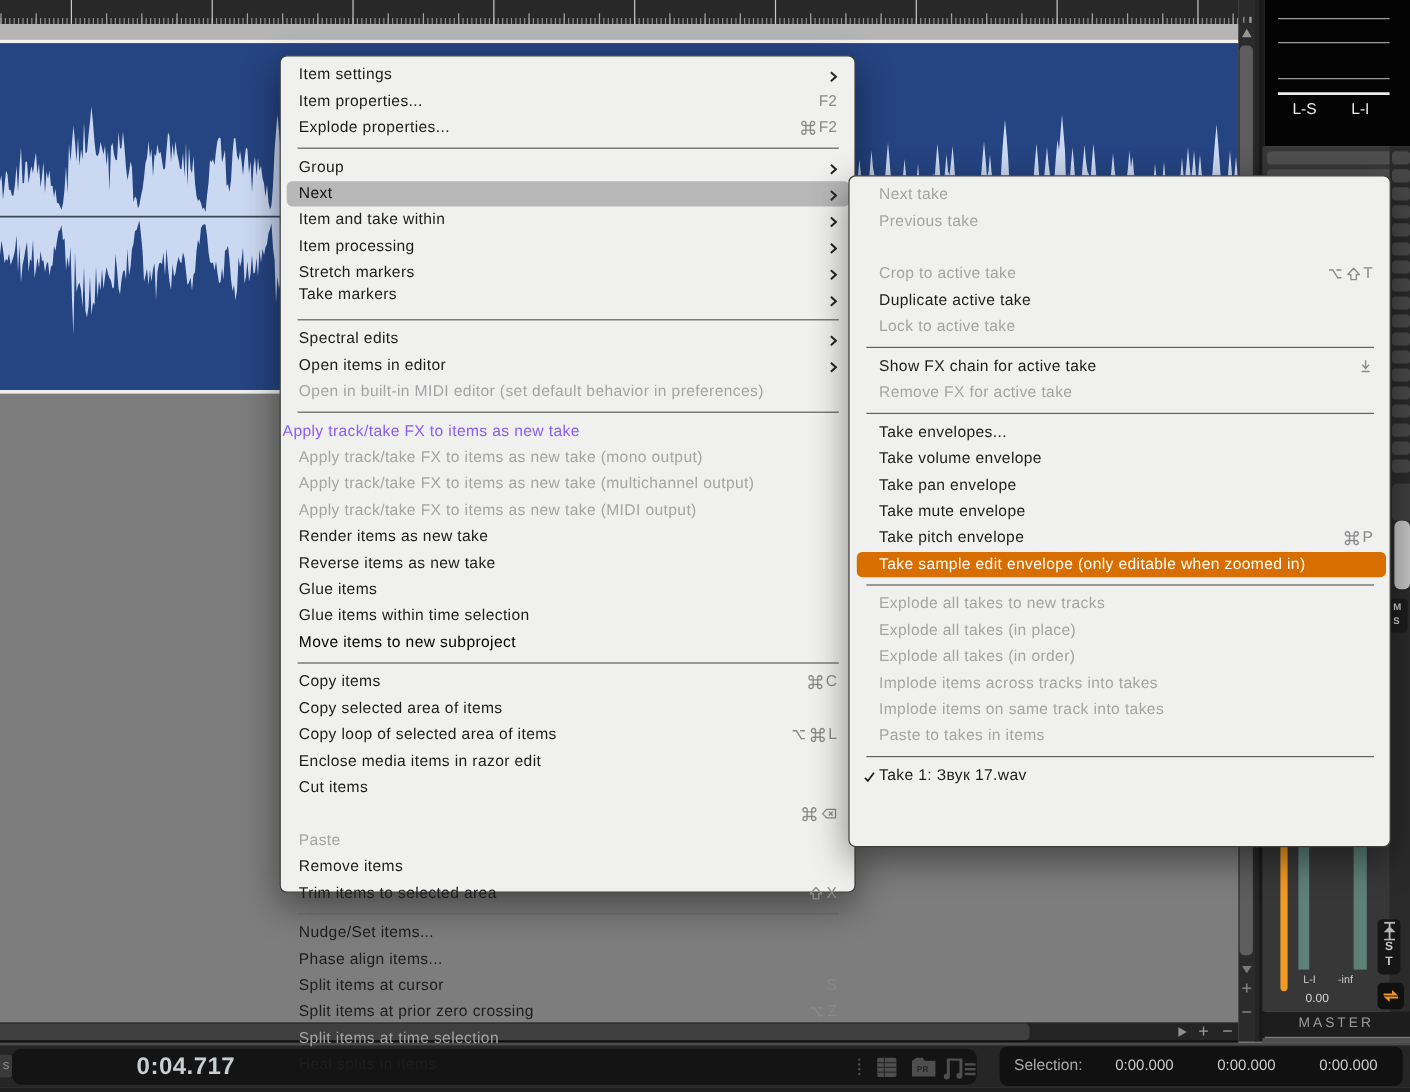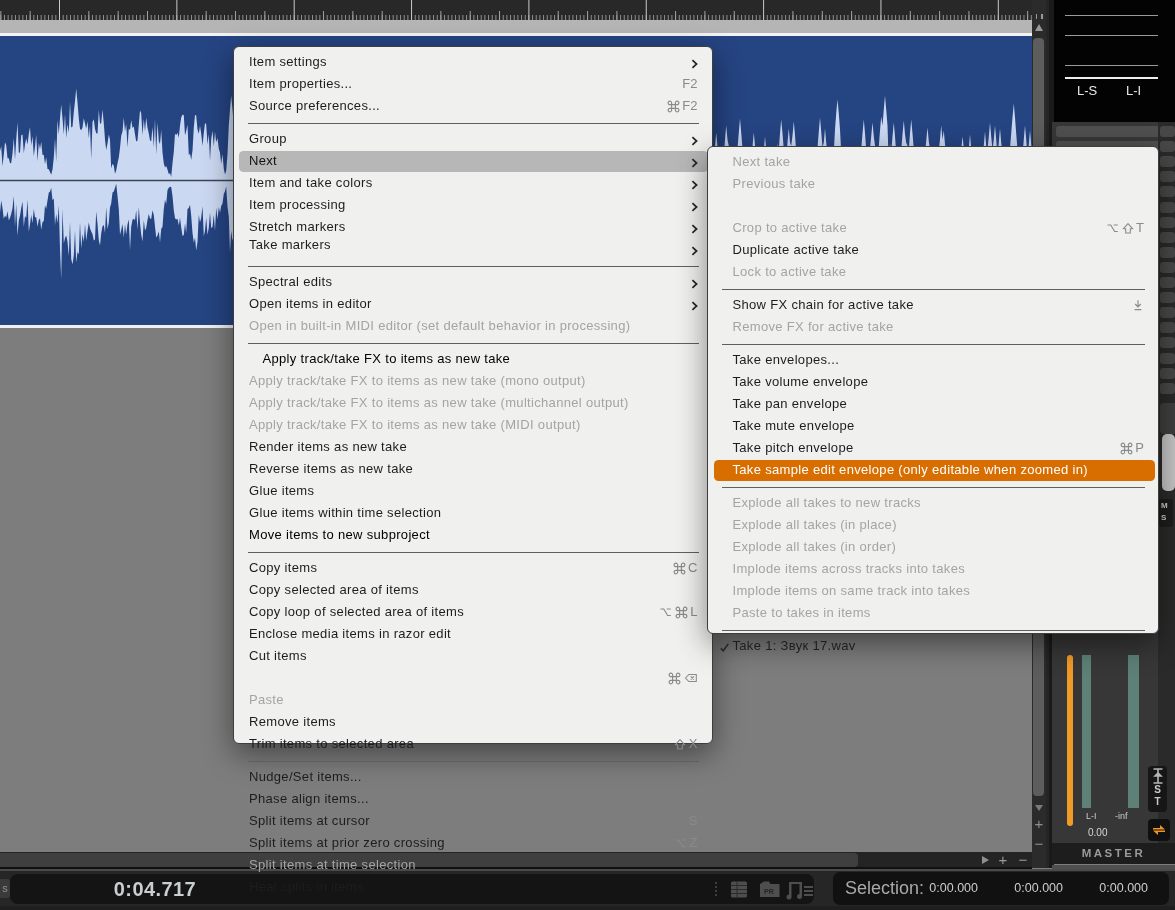--- a/index.html
+++ b/index.html
@@ -80,21 +80,21 @@
 <svg class="abs" style="left:1151.5px;top:768px;z-index:6" width="12" height="16" viewBox="0 0 12 16">
     <path d="M1.5 1 H10.5 M6 1 L6 15 M1.5 15 H10.5 M6 5 L3 8 H9 Z" stroke="#b5b5b5" stroke-width="1.6" fill="#b5b5b5"></path>
   </svg>
 <div class="abs" style="left:1148px;top:784px;width:19px;height:12px;color:#c8c8c8;font-size:10px;font-weight:bold;text-align:center;z-index:6">S</div>
 <div class="abs" style="left:1148px;top:796px;width:19px;height:12px;color:#c8c8c8;font-size:10px;font-weight:bold;text-align:center;z-index:6">T</div>
 <div class="abs" style="left:1148px;top:819px;width:22px;height:22px;background:#101010;border-radius:4px;z-index:5"></div>
 <svg class="abs" style="left:1151px;top:822px;z-index:6" width="16" height="16" viewBox="0 0 16 16">
     <path d="M2 6 H9 V3 L14 7.5 H2 Z M14 10 H7 V13 L2 8.5 H14 Z" fill="#f09422"></path>
   </svg>
 <div class="abs" style="left:1052px;top:843px;width:123px;height:21px;background:#1d1d1d"></div>
-<div class="abs" style="left:1052px;top:847px;width:123px;height:14px;color:#9a9a9a;font-size:11.5px;font-weight:bold;letter-spacing:2.5px;text-align:center">MASTER</div>
+<div class="abs" style="left:1052px;top:847px;width:123px;height:14px;color:#9a9a9a;font-size:11.5px;font-weight:normal;letter-spacing:2.5px;text-align:center">MASTER</div>
 <div class="abs" style="left:1052px;top:864.5px;width:123px;height:4px;background:#4f4f4f"></div>
 <div class="abs" style="left:0px;top:868.5px;width:1175px;height:2.5px;background:#4a4a4a"></div>
 <div class="abs" style="left:0px;top:871px;width:1175px;height:35px;background:#262626"></div>
 <div class="abs" style="left:10px;top:873.5px;width:804px;height:30px;background:#141414;border-radius:8px"></div>
 <div class="abs" style="left:-6px;top:879px;width:16px;height:19px;background:#3a3a3a;border-radius:3px"></div>
 <div class="abs" style="left:0px;top:880px;width:10px;height:17px;color:#909090;font-size:11px;line-height:17px;text-align:center">s</div>
 <div class="abs" style="left:58px;top:876px;width:138px;height:26px;color:#c9ced2;font-size:20px;font-weight:bold;line-height:26px;text-align:right;letter-spacing:0.4px">0:04.717</div>
 <svg class="abs" style="left:714px;top:876px" width="100" height="24" viewBox="0 0 100 24">
     <g fill="#4e4e4e">
       <circle cx="2" cy="7" r="1"></circle>
@@ -107,52 +107,52 @@
       <rect x="90" y="10" width="9" height="2"></rect>
       <rect x="90" y="14" width="9" height="2"></rect>
       <rect x="90" y="18" width="9" height="2"></rect>
     </g>
     <g stroke="#2a2a2a" stroke-width="1">
       <path d="M17 9.5 h16 M17 13.5 h16 M17 17.5 h16 M23 5.5 v16"></path>
     </g>
     <text x="50" y="17.5" fill="#262626" font-size="7" font-weight="bold" font-family="Liberation Sans">PR</text>
   </svg>
 <div class="abs" style="left:833px;top:872px;width:336px;height:33px;background:#111111;border-radius:7px"></div>
-<div class="abs" style="left:845px;top:879px;width:80px;height:18px;color:#a9a9a9;font-size:18px;line-height:18px">Selection:</div>
+<div class="abs" style="left:845px;top:879px;width:80px;height:18px;color:#a9a9a9;font-size:13px;line-height:18px">Selection:</div>
 <div class="abs" style="left:922px;top:879px;width:56px;height:18px;color:#cdcdcd;font-size:12.5px;line-height:18px;text-align:right">0:00.000</div>
 <div class="abs" style="left:1007px;top:879px;width:56px;height:18px;color:#cdcdcd;font-size:12.5px;line-height:18px;text-align:right">0:00.000</div>
 <div class="abs" style="left:1092px;top:879px;width:56px;height:18px;color:#cdcdcd;font-size:12.5px;line-height:18px;text-align:right">0:00.000</div>
 <div class="abs" style="left:0px;top:906px;width:1175px;height:4px;background:#1f1f1f"></div>
 <div style="position:absolute;left:232.5px;top:46px;width:480px;height:698px;background:#f0f0ee;border:1px solid #3e3e3e;border-radius:6px;box-sizing:border-box;box-shadow:0 10px 30px rgba(0,0,0,0.45);font-size:13px;color:#1d1d1f;z-index:20">
     <div style="position:absolute;left:15.5px;top:4px;width:456.5px;height:22px;line-height:22px;color:#1d1d1f;white-space:nowrap;letter-spacing:0.32px">Item settings</div>
     <div style="position:absolute;left:457px;top:10px"><svg width="7" height="10" viewBox="0 0 7 10" style="">
         <path d="M1.4 1.2 L5.6 5 L1.4 8.8" fill="none" stroke="#262626" stroke-width="1.7"></path>
       </svg></div>
     <div style="position:absolute;left:15.5px;top:26px;width:456.5px;height:22px;line-height:22px;color:#1d1d1f;white-space:nowrap;letter-spacing:0.32px">Item properties...</div>
     <div style="position:absolute;right:14px;top:26px;height:22px;line-height:22px;display:flex;align-items:center;gap:2.5px;font-size:13px">
       <span style="color:#888a8c">F2</span>
     </div>
-    <div style="position:absolute;left:15.5px;top:48px;width:456.5px;height:22px;line-height:22px;color:#1d1d1f;white-space:nowrap;letter-spacing:0.32px">Source preferences...</div>
+    <div style="position:absolute;left:15.5px;top:48px;width:456.5px;height:22px;line-height:22px;color:#1d1d1f;white-space:nowrap;letter-spacing:0.32px">Explode properties...</div>
     <div style="position:absolute;right:14px;top:48px;height:22px;line-height:22px;display:flex;align-items:center;gap:2.5px;font-size:13px">
       <svg width="13" height="13" viewBox="0 0 13 13" style="">
         <path d="M4.6 4.6 V3.1 A1.75 1.75 0 1 0 3.1 4.6 H4.6 M8.4 4.6 V3.1 A1.75 1.75 0 1 1 9.9 4.6 H8.4 M8.4 8.4 V9.9 A1.75 1.75 0 1 0 9.9 8.4 H8.4 M4.6 8.4 V9.9 A1.75 1.75 0 1 1 3.1 8.4 H4.6 M4.6 4.6 H8.4 V8.4 H4.6 Z" fill="none" stroke="#888a8c" stroke-width="1.15"></path>
       </svg>
       <span style="color:#888a8c">F2</span>
     </div>
     <div style="position:absolute;left:14px;right:13px;top:76px;height:1px;background:#5f5f5f"></div>
     <div style="position:absolute;left:15.5px;top:81px;width:456.5px;height:22px;line-height:22px;color:#1d1d1f;white-space:nowrap;letter-spacing:0.32px">Group</div>
     <div style="position:absolute;left:457px;top:87px"><svg width="7" height="10" viewBox="0 0 7 10" style="">
         <path d="M1.4 1.2 L5.6 5 L1.4 8.8" fill="none" stroke="#262626" stroke-width="1.7"></path>
       </svg></div>
     <div style="position:absolute;left:5.5px;top:103.5px;width:469px;height:21px;background:#b7b7b7;border-radius:4.5px"></div>
     <div style="position:absolute;left:15.5px;top:103px;width:456.5px;height:22px;line-height:22px;color:#111;white-space:nowrap;letter-spacing:0.32px">Next</div>
     <div style="position:absolute;left:457px;top:109px"><svg width="7" height="10" viewBox="0 0 7 10" style="">
         <path d="M1.4 1.2 L5.6 5 L1.4 8.8" fill="none" stroke="#262626" stroke-width="1.7"></path>
       </svg></div>
-    <div style="position:absolute;left:15.5px;top:125px;width:456.5px;height:22px;line-height:22px;color:#1d1d1f;white-space:nowrap;letter-spacing:0.32px">Item and take colors</div>
+    <div style="position:absolute;left:15.5px;top:125px;width:456.5px;height:22px;line-height:22px;color:#1d1d1f;white-space:nowrap;letter-spacing:0.32px">Item and take within</div>
     <div style="position:absolute;left:457px;top:131px"><svg width="7" height="10" viewBox="0 0 7 10" style="">
         <path d="M1.4 1.2 L5.6 5 L1.4 8.8" fill="none" stroke="#262626" stroke-width="1.7"></path>
       </svg></div>
     <div style="position:absolute;left:15.5px;top:147px;width:456.5px;height:22px;line-height:22px;color:#1d1d1f;white-space:nowrap;letter-spacing:0.32px">Item processing</div>
     <div style="position:absolute;left:457px;top:153px"><svg width="7" height="10" viewBox="0 0 7 10" style="">
         <path d="M1.4 1.2 L5.6 5 L1.4 8.8" fill="none" stroke="#262626" stroke-width="1.7"></path>
       </svg></div>
     <div style="position:absolute;left:15.5px;top:169px;width:456.5px;height:22px;line-height:22px;color:#1d1d1f;white-space:nowrap;letter-spacing:0.32px">Stretch markers</div>
     <div style="position:absolute;left:457px;top:175px"><svg width="7" height="10" viewBox="0 0 7 10" style="">
         <path d="M1.4 1.2 L5.6 5 L1.4 8.8" fill="none" stroke="#262626" stroke-width="1.7"></path>
@@ -163,23 +163,23 @@
       </svg></div>
     <div style="position:absolute;left:14px;right:13px;top:219px;height:1px;background:#5f5f5f"></div>
     <div style="position:absolute;left:15.5px;top:224px;width:456.5px;height:22px;line-height:22px;color:#1d1d1f;white-space:nowrap;letter-spacing:0.32px">Spectral edits</div>
     <div style="position:absolute;left:457px;top:230px"><svg width="7" height="10" viewBox="0 0 7 10" style="">
         <path d="M1.4 1.2 L5.6 5 L1.4 8.8" fill="none" stroke="#262626" stroke-width="1.7"></path>
       </svg></div>
     <div style="position:absolute;left:15.5px;top:246px;width:456.5px;height:22px;line-height:22px;color:#1d1d1f;white-space:nowrap;letter-spacing:0.32px">Open items in editor</div>
     <div style="position:absolute;left:457px;top:252px"><svg width="7" height="10" viewBox="0 0 7 10" style="">
         <path d="M1.4 1.2 L5.6 5 L1.4 8.8" fill="none" stroke="#262626" stroke-width="1.7"></path>
       </svg></div>
-    <div style="position:absolute;left:15.5px;top:268px;width:456.5px;height:22px;line-height:22px;color:#a4a4a6;white-space:nowrap;letter-spacing:0.32px">Open in built-in MIDI editor (set default behavior in processing)</div>
+    <div style="position:absolute;left:15.5px;top:268px;width:456.5px;height:22px;line-height:22px;color:#a4a4a6;white-space:nowrap;letter-spacing:0.32px">Open in built-in MIDI editor (set default behavior in preferences)</div>
     <div style="position:absolute;left:14px;right:13px;top:296px;height:1px;background:#5f5f5f"></div>
-    <div style="position:absolute;left:29px;top:301px;width:456.5px;height:22px;line-height:22px;color:#000000;white-space:nowrap;letter-spacing:0.32px">Apply track/take FX to items as new take</div>
+    <div style="position:absolute;left:2px;top:301px;width:456.5px;height:22px;line-height:22px;color:#8b5cf6;white-space:nowrap;letter-spacing:0.32px">Apply track/take FX to items as new take</div>
     <div style="position:absolute;left:15.5px;top:323px;width:456.5px;height:22px;line-height:22px;color:#a4a4a6;white-space:nowrap;letter-spacing:0.32px">Apply track/take FX to items as new take (mono output)</div>
     <div style="position:absolute;left:15.5px;top:345px;width:456.5px;height:22px;line-height:22px;color:#a4a4a6;white-space:nowrap;letter-spacing:0.32px">Apply track/take FX to items as new take (multichannel output)</div>
     <div style="position:absolute;left:15.5px;top:367px;width:456.5px;height:22px;line-height:22px;color:#a4a4a6;white-space:nowrap;letter-spacing:0.32px">Apply track/take FX to items as new take (MIDI output)</div>
     <div style="position:absolute;left:15.5px;top:389px;width:456.5px;height:22px;line-height:22px;color:#1d1d1f;white-space:nowrap;letter-spacing:0.32px">Render items as new take</div>
     <div style="position:absolute;left:15.5px;top:411px;width:456.5px;height:22px;line-height:22px;color:#1d1d1f;white-space:nowrap;letter-spacing:0.32px">Reverse items as new take</div>
     <div style="position:absolute;left:15.5px;top:433px;width:456.5px;height:22px;line-height:22px;color:#1d1d1f;white-space:nowrap;letter-spacing:0.32px">Glue items</div>
     <div style="position:absolute;left:15.5px;top:455px;width:456.5px;height:22px;line-height:22px;color:#1d1d1f;white-space:nowrap;letter-spacing:0.32px">Glue items within time selection</div>
     <div style="position:absolute;left:15.5px;top:477px;width:456.5px;height:22px;line-height:22px;color:#000000;white-space:nowrap;letter-spacing:0.32px">Move items to new subproject</div>
     <div style="position:absolute;left:14px;right:13px;top:505px;height:1px;background:#5f5f5f"></div>
     <div style="position:absolute;left:15.5px;top:510px;width:456.5px;height:22px;line-height:22px;color:#1d1d1f;white-space:nowrap;letter-spacing:0.32px">Copy items</div>
@@ -230,21 +230,21 @@
     <div style="position:absolute;left:15.5px;top:785px;width:456.5px;height:22px;line-height:22px;color:#1d1d1f;white-space:nowrap;letter-spacing:0.32px">Split items at prior zero crossing</div>
     <div style="position:absolute;right:14px;top:785px;height:22px;line-height:22px;display:flex;align-items:center;gap:2.5px;font-size:13px">
       <svg width="13" height="12" viewBox="0 0 13 12" style="">
         <path d="M1.5 3 H4.7 L8.7 9.5 H11.8 M7.7 3 H11.8" fill="none" stroke="#888a8c" stroke-width="1.15"></path>
       </svg>
       <span style="color:#888a8c">Z</span>
     </div>
     <div style="position:absolute;left:15.5px;top:807px;width:456.5px;height:22px;line-height:22px;color:#a4a4a6;white-space:nowrap;letter-spacing:0.32px">Split items at time selection</div>
     <div style="position:absolute;left:15.5px;top:829px;width:456.5px;height:22px;line-height:22px;color:#1d1d1f;white-space:nowrap;letter-spacing:0.32px">Heal splits in items</div>
   </div>
-<div style="position:absolute;left:707px;top:146px;width:452px;height:488px;background:#f0f0ee;border:1px solid #3e3e3e;border-radius:6px;box-sizing:border-box;box-shadow:0 10px 30px rgba(0,0,0,0.45);font-size:13px;color:#1d1d1f;z-index:20">
+<div style="position:absolute;left:707px;top:146px;width:452px;height:560px;background:#f0f0ee;border:1px solid #3e3e3e;border-radius:6px;box-sizing:border-box;box-shadow:0 10px 30px rgba(0,0,0,0.45);font-size:13px;color:#1d1d1f;z-index:20">
     <div style="position:absolute;left:24.5px;top:4px;width:419.5px;height:22px;line-height:22px;color:#a4a4a6;white-space:nowrap;letter-spacing:0.32px">Next take</div>
     <div style="position:absolute;left:24.5px;top:26px;width:419.5px;height:22px;line-height:22px;color:#a4a4a6;white-space:nowrap;letter-spacing:0.32px">Previous take</div>
     <div style="position:absolute;left:24.5px;top:70px;width:419.5px;height:22px;line-height:22px;color:#a4a4a6;white-space:nowrap;letter-spacing:0.32px">Crop to active take</div>
     <div style="position:absolute;right:14px;top:70px;height:22px;line-height:22px;display:flex;align-items:center;gap:2.5px;font-size:13px">
       <svg width="13" height="12" viewBox="0 0 13 12" style="">
         <path d="M1.5 3 H4.7 L8.7 9.5 H11.8 M7.7 3 H11.8" fill="none" stroke="#888a8c" stroke-width="1.15"></path>
       </svg>
       <svg width="12" height="13" viewBox="0 0 12 13" style="">
         <path d="M6 1.6 L10.8 6.8 H8.3 V11 H3.7 V6.8 H1.2 Z" fill="none" stroke="#888a8c" stroke-width="1.1" stroke-linejoin="round"></path>
       </svg>

